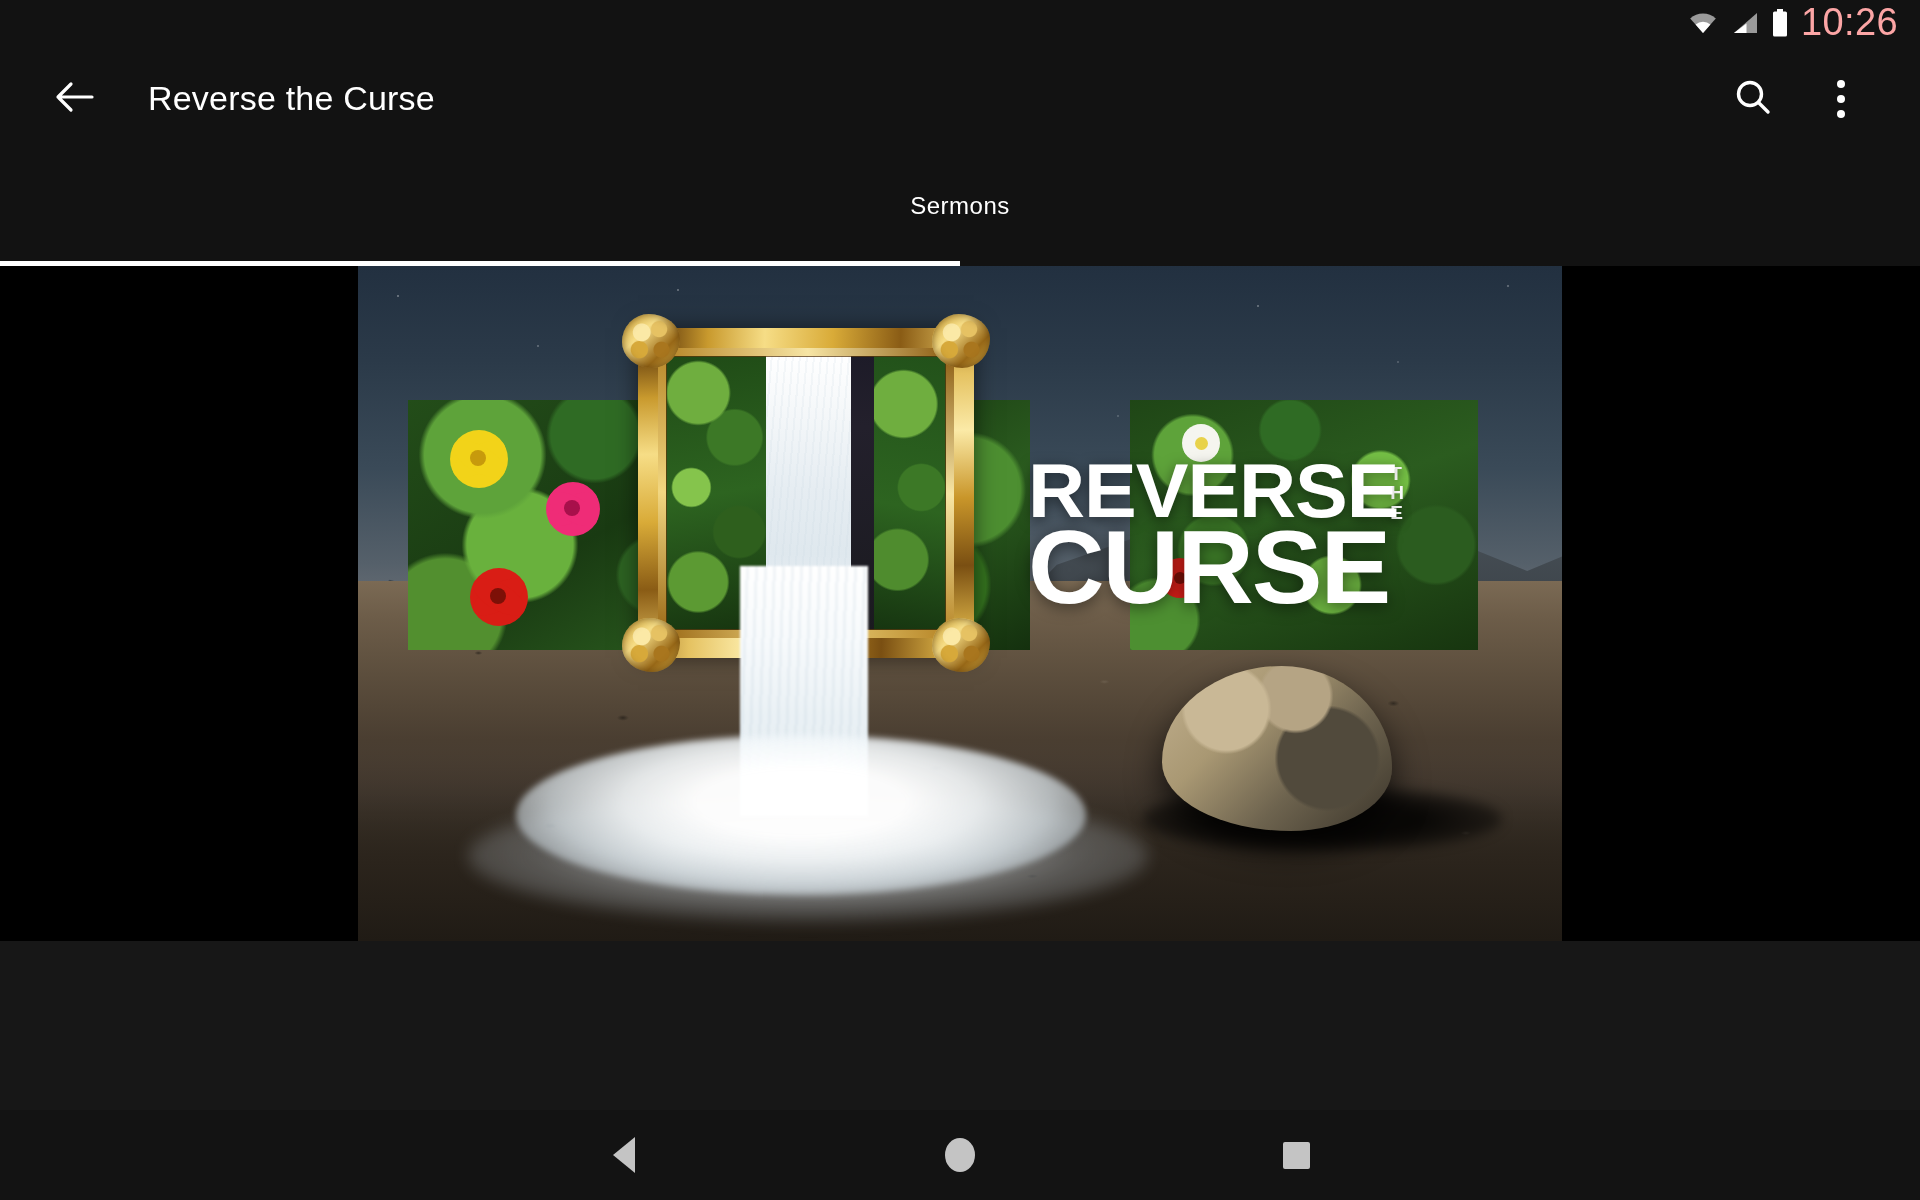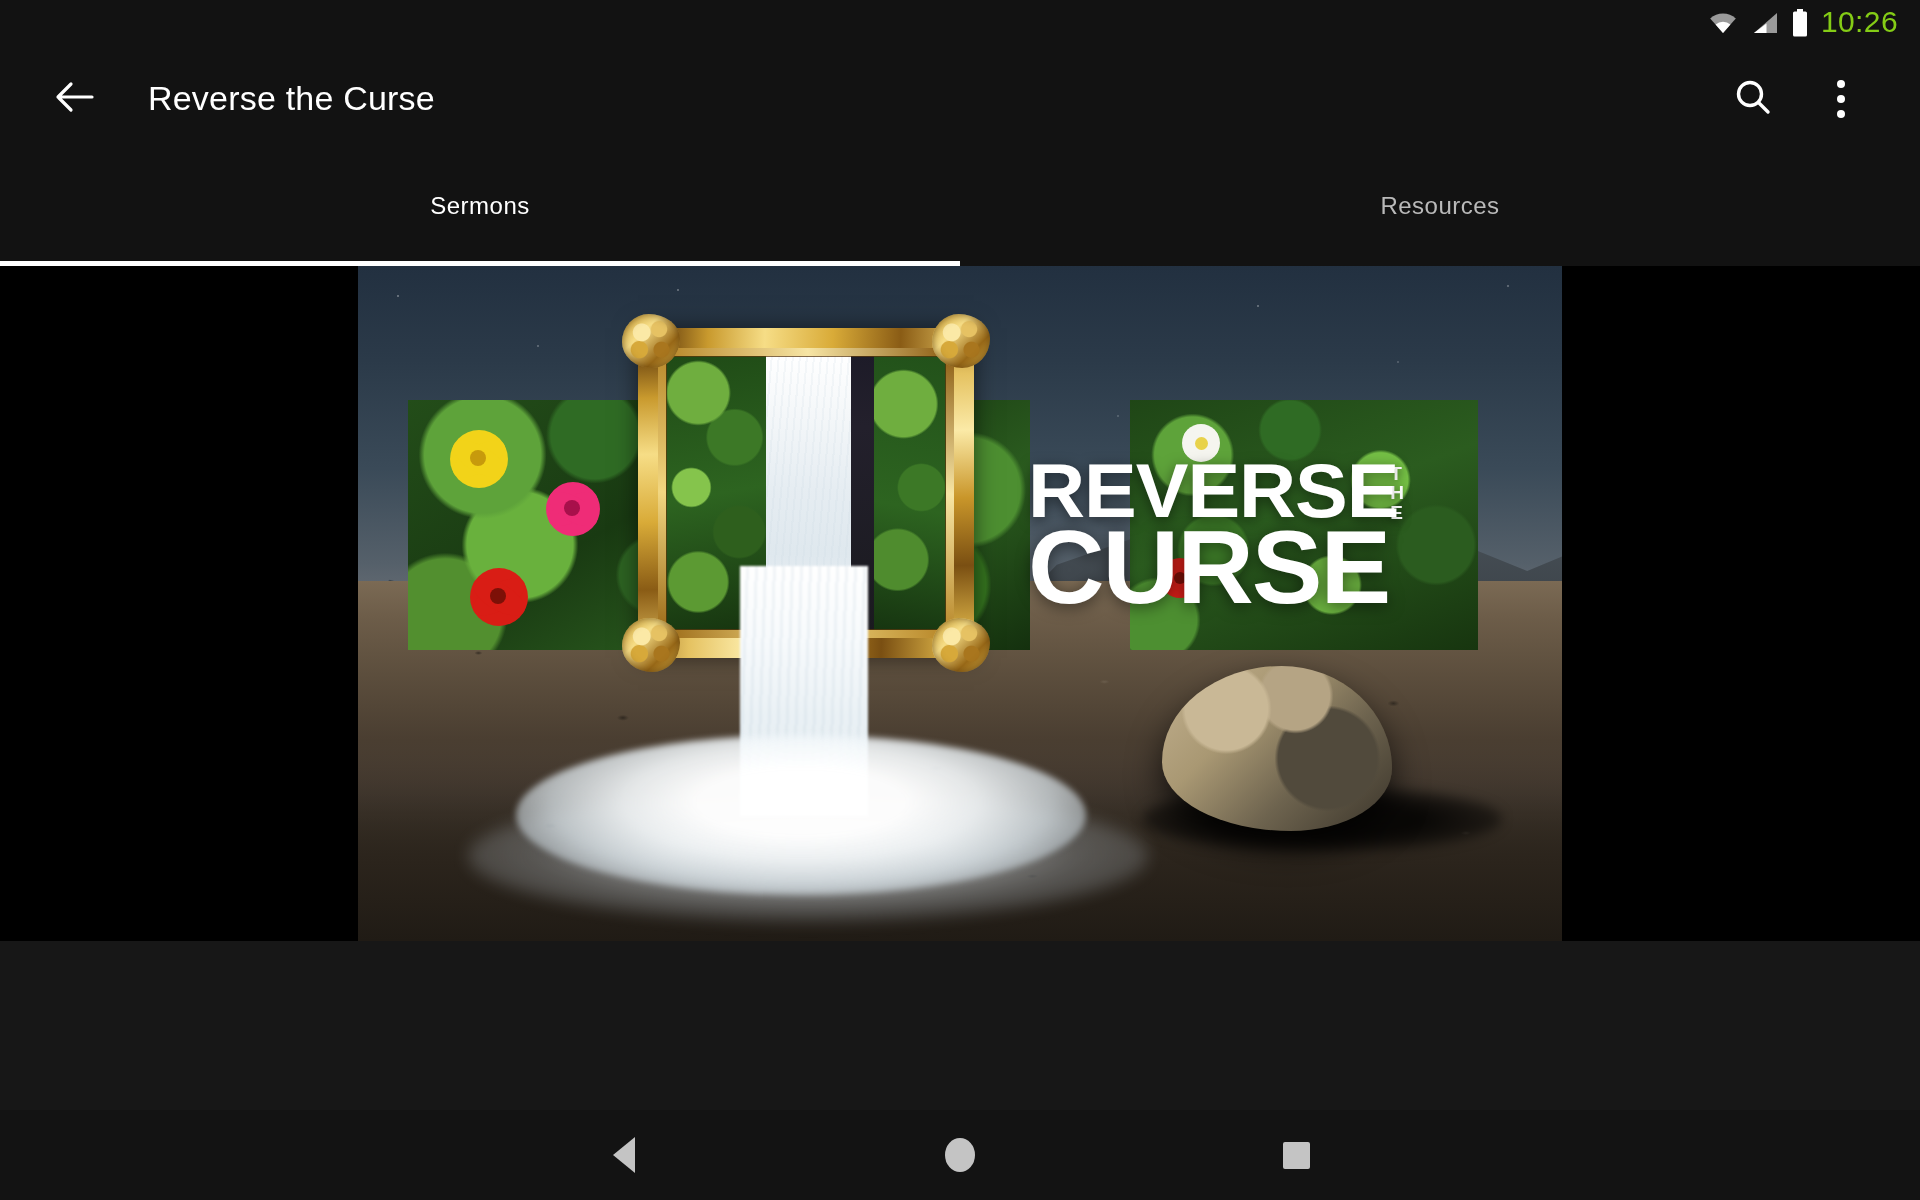--- a/index.html
+++ b/index.html
@@ -33,22 +33,22 @@
     justify-content: flex-end;
     padding-right: 22px;
     gap: 14px;
     z-index: 40;
   }
   .status-icons { display: flex; align-items: center; gap: 13px; }
   .icon-wifi { width: 30px; height: 24px; position: relative; display:block; }
   .icon-signal { width: 28px; height: 24px; position: relative; display:block; }
   .icon-battery { width: 16px; height: 28px; position: relative; display:block; }
   .status-time {
-    color: #84cc16;
-    font-size: 30px;
+    color: #fca5a5;
+    font-size: 38px;
     letter-spacing: 0.4px;
     font-family: "Liberation Sans", sans-serif;
     line-height: 1;
     padding-bottom: 2px;
   }
 
   
   .app-bar {
     position: absolute;
     top: 46px; left: 0;
@@ -581,23 +581,20 @@
 
     </div>
   </div>
 
   <div class="tab-bar">
 
     <div class="tab active">
       <span class="tab-label">Sermons</span>
     </div>
 
-    <div class="tab inactive">
-      <span class="tab-label">Resources</span>
-    </div>
 
     <div class="tab-indicator"></div>
   </div>
 
   <div class="content">
 
     <div class="hero">
 
       <div class="sky"></div>
       <div class="stars"></div>

